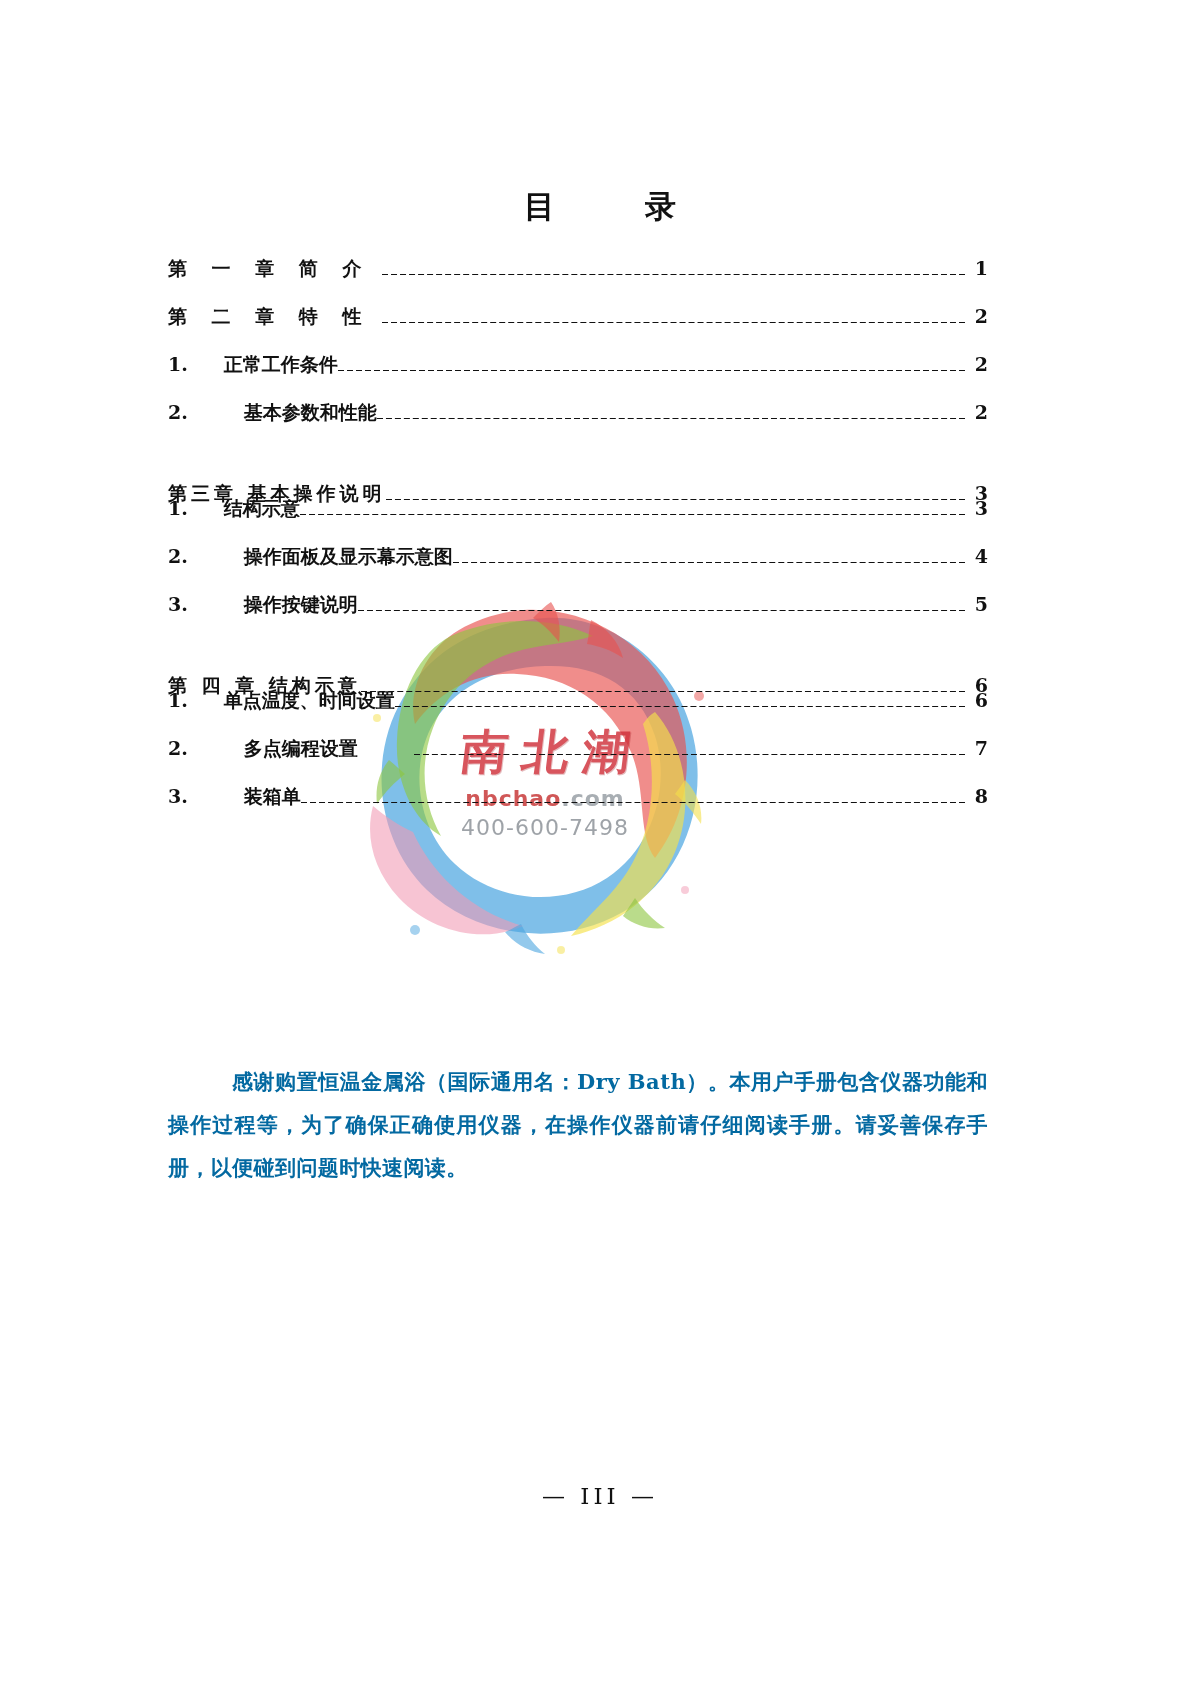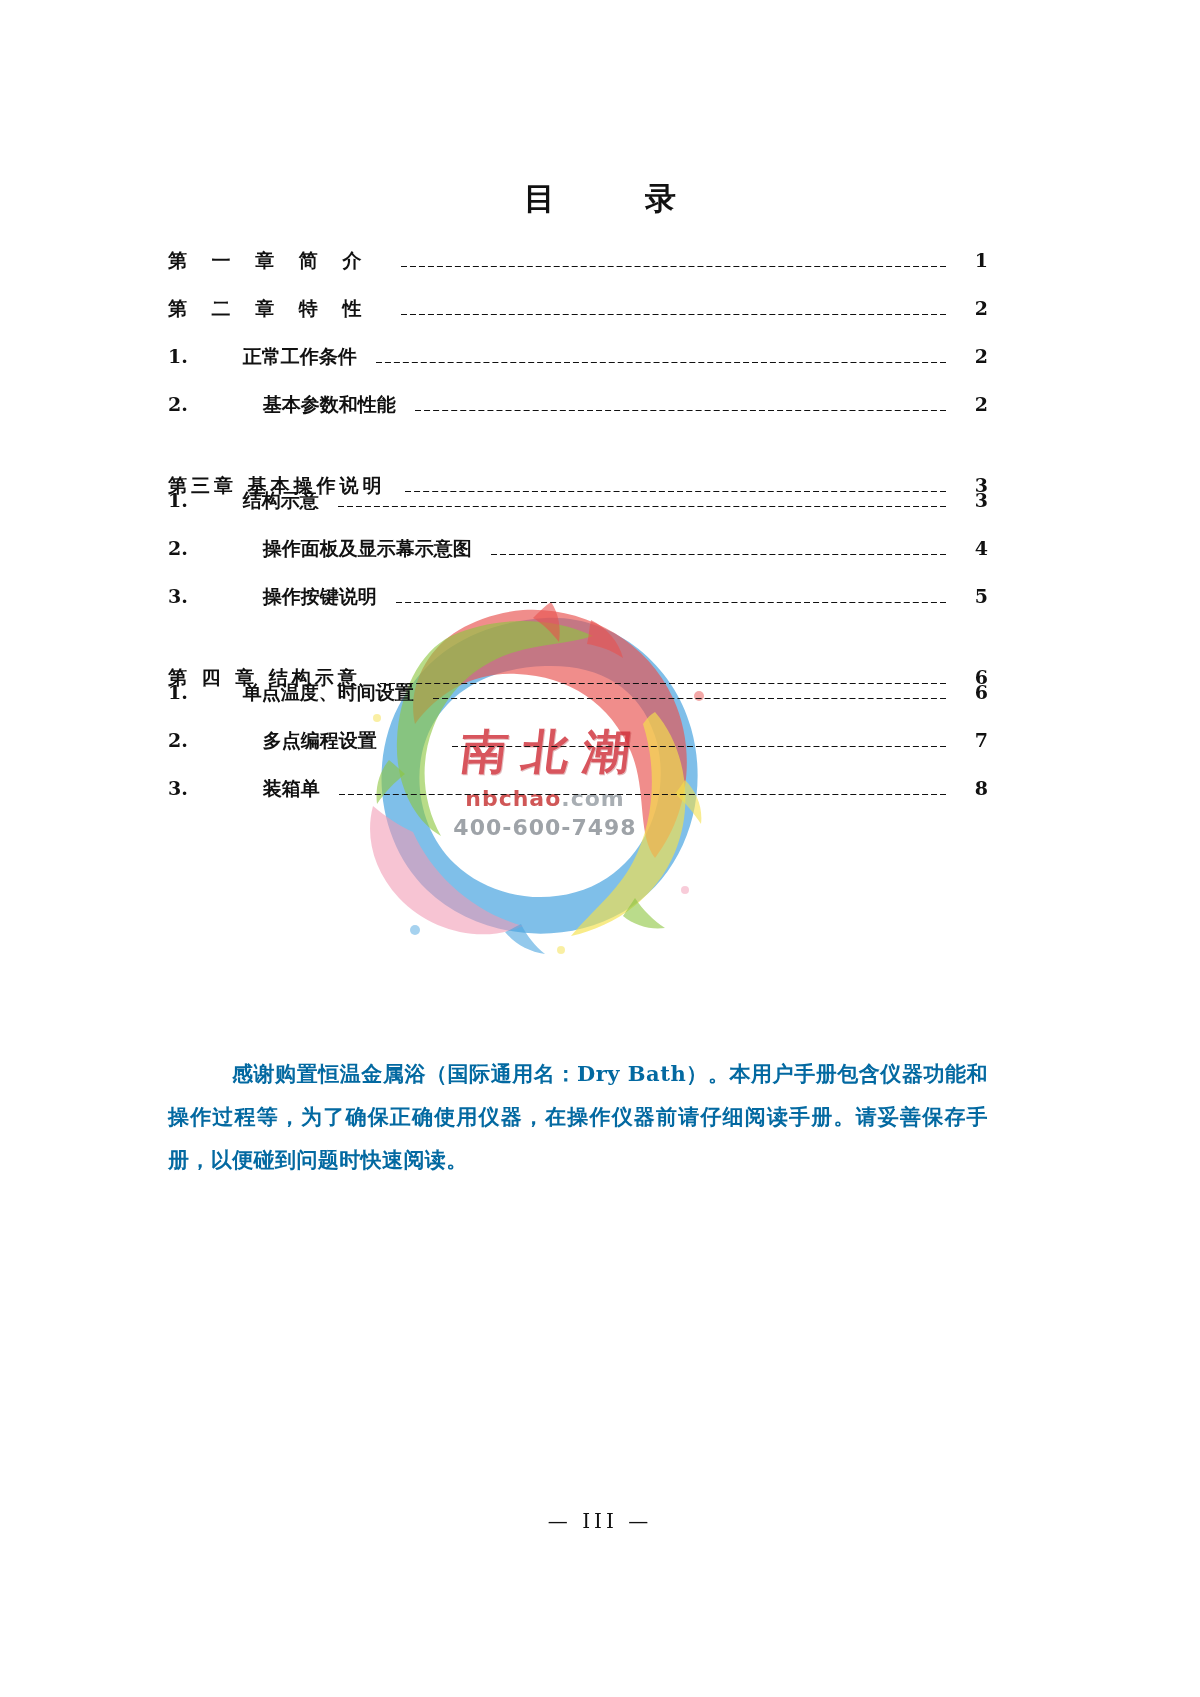--- a/index.html
+++ b/index.html
@@ -58,35 +58,35 @@
     font-weight: bold;
     color: #c83a3a;
     opacity: .85;
     letter-spacing: 1px;
     margin-top: 2px;
   }
   .wm-domain .dotcom { color: #9aa0a6; font-weight: bold; }
   .wm-phone {
     font-family: "DejaVu Sans", sans-serif;
     font-size: 22px;
-    font-weight: bold;
+    font-weight: normal;
     color: #8e9399;
     opacity: .85;
     letter-spacing: 1px;
     margin-top: 4px;
   }
 
   
   .content {
     position: relative;
     z-index: 3;
     padding: 0;
   }
   .toc-title {
-    margin: 0;
+    margin: 8px;
     padding-top: 178px;
     text-align: center;
     font-family: "DejaVu Serif", "Liberation Serif", serif;
     font-size: 31px;
     font-weight: bold;
     color: #111;
     letter-spacing: 2px;
     text-indent: 2px;
   }
   .toc-title .gap { display: inline-block; width: 88px; }
@@ -101,21 +101,20 @@
   }
   .toc-row {
     display: flex;
     align-items: baseline;
     height: 48px;
     font-family: "DejaVu Serif", "Liberation Serif", serif;
     font-size: 19px;
     font-weight: bold;
     color: #111;
     white-space: nowrap;
-    gap: 19px;
   }
   .toc-num {
     display: inline-block;
     flex: none;
   }
   .toc-label {
     flex: none;
   }
   .toc-dots {
     flex: 1 1 auto;
@@ -163,24 +162,24 @@
   .intro .latin {
     font-family: "DejaVu Serif", "Liberation Serif", serif;
     letter-spacing: .5px;
   }
 
   
   .footer {
     position: absolute;
     left: 0;
     right: 0;
-    bottom: 164px;
+    bottom: 188px;
     text-align: center;
     font-family: "DejaVu Serif", "Liberation Serif", serif;
-    font-size: 20px;
+    font-size: 23px;
     color: #111;
     letter-spacing: 4px;
     z-index: 3;
   }
 </style>
 </head>
 <body>
 
 <div class="page">
 

